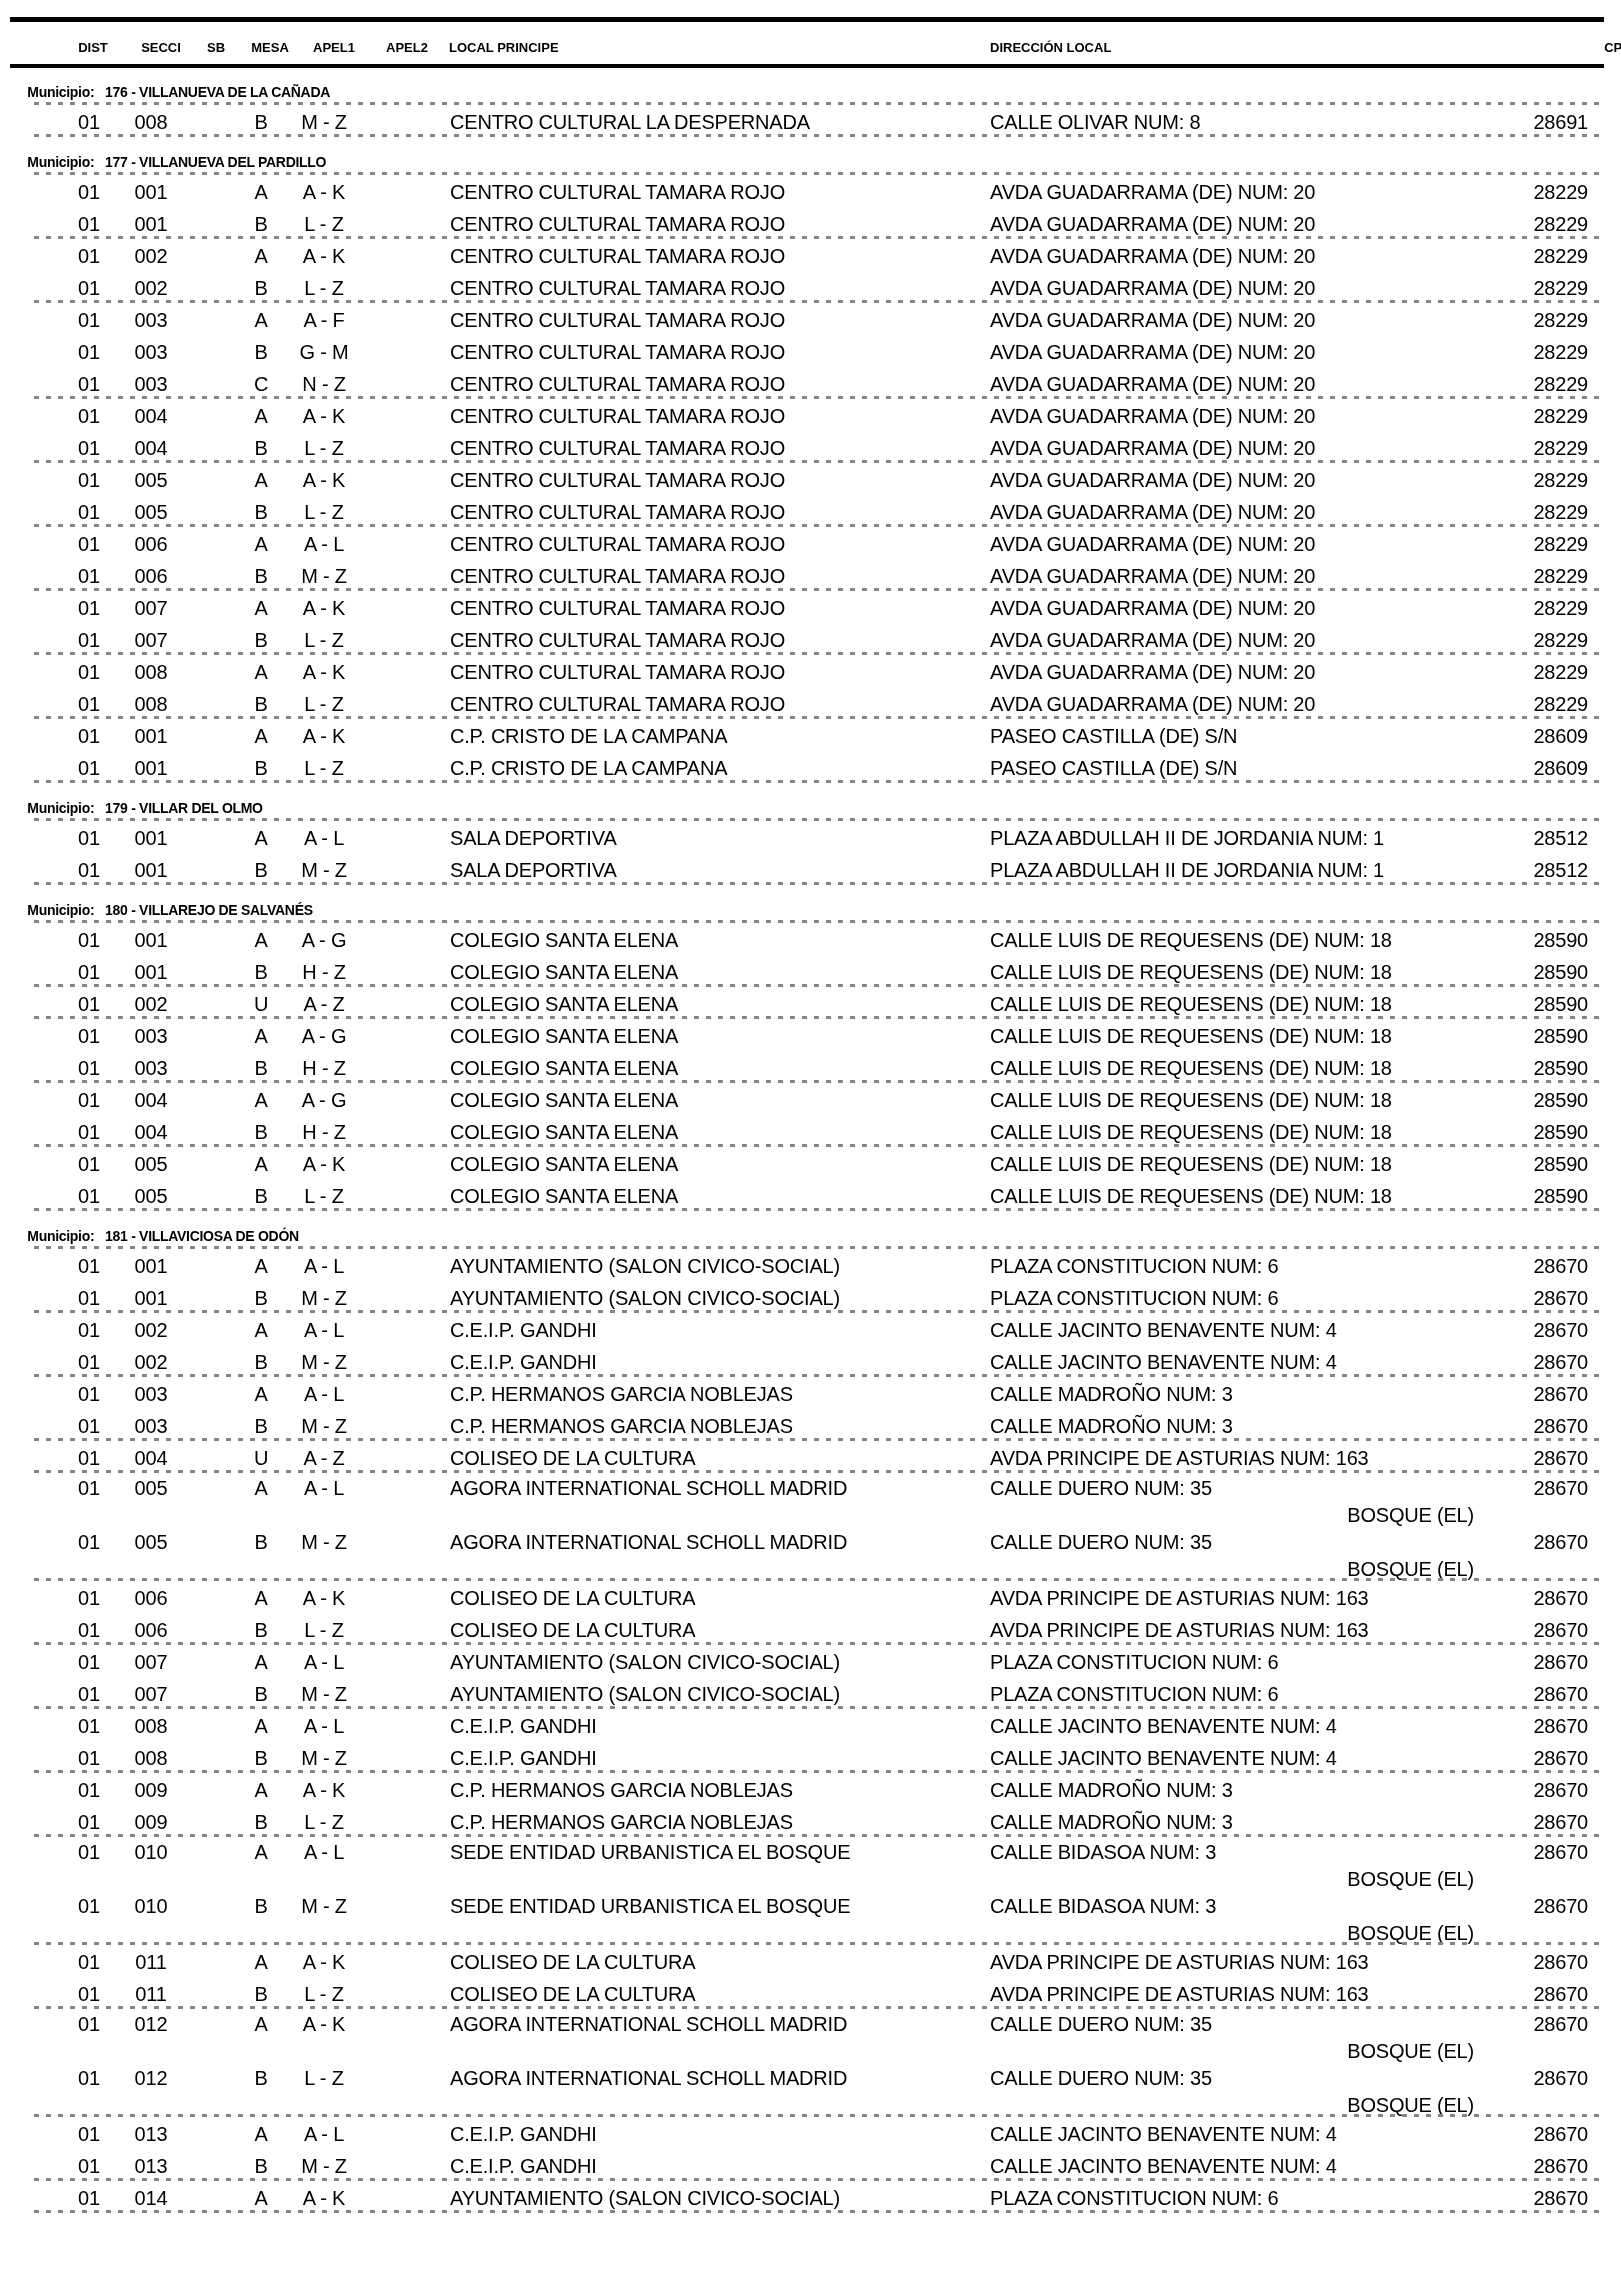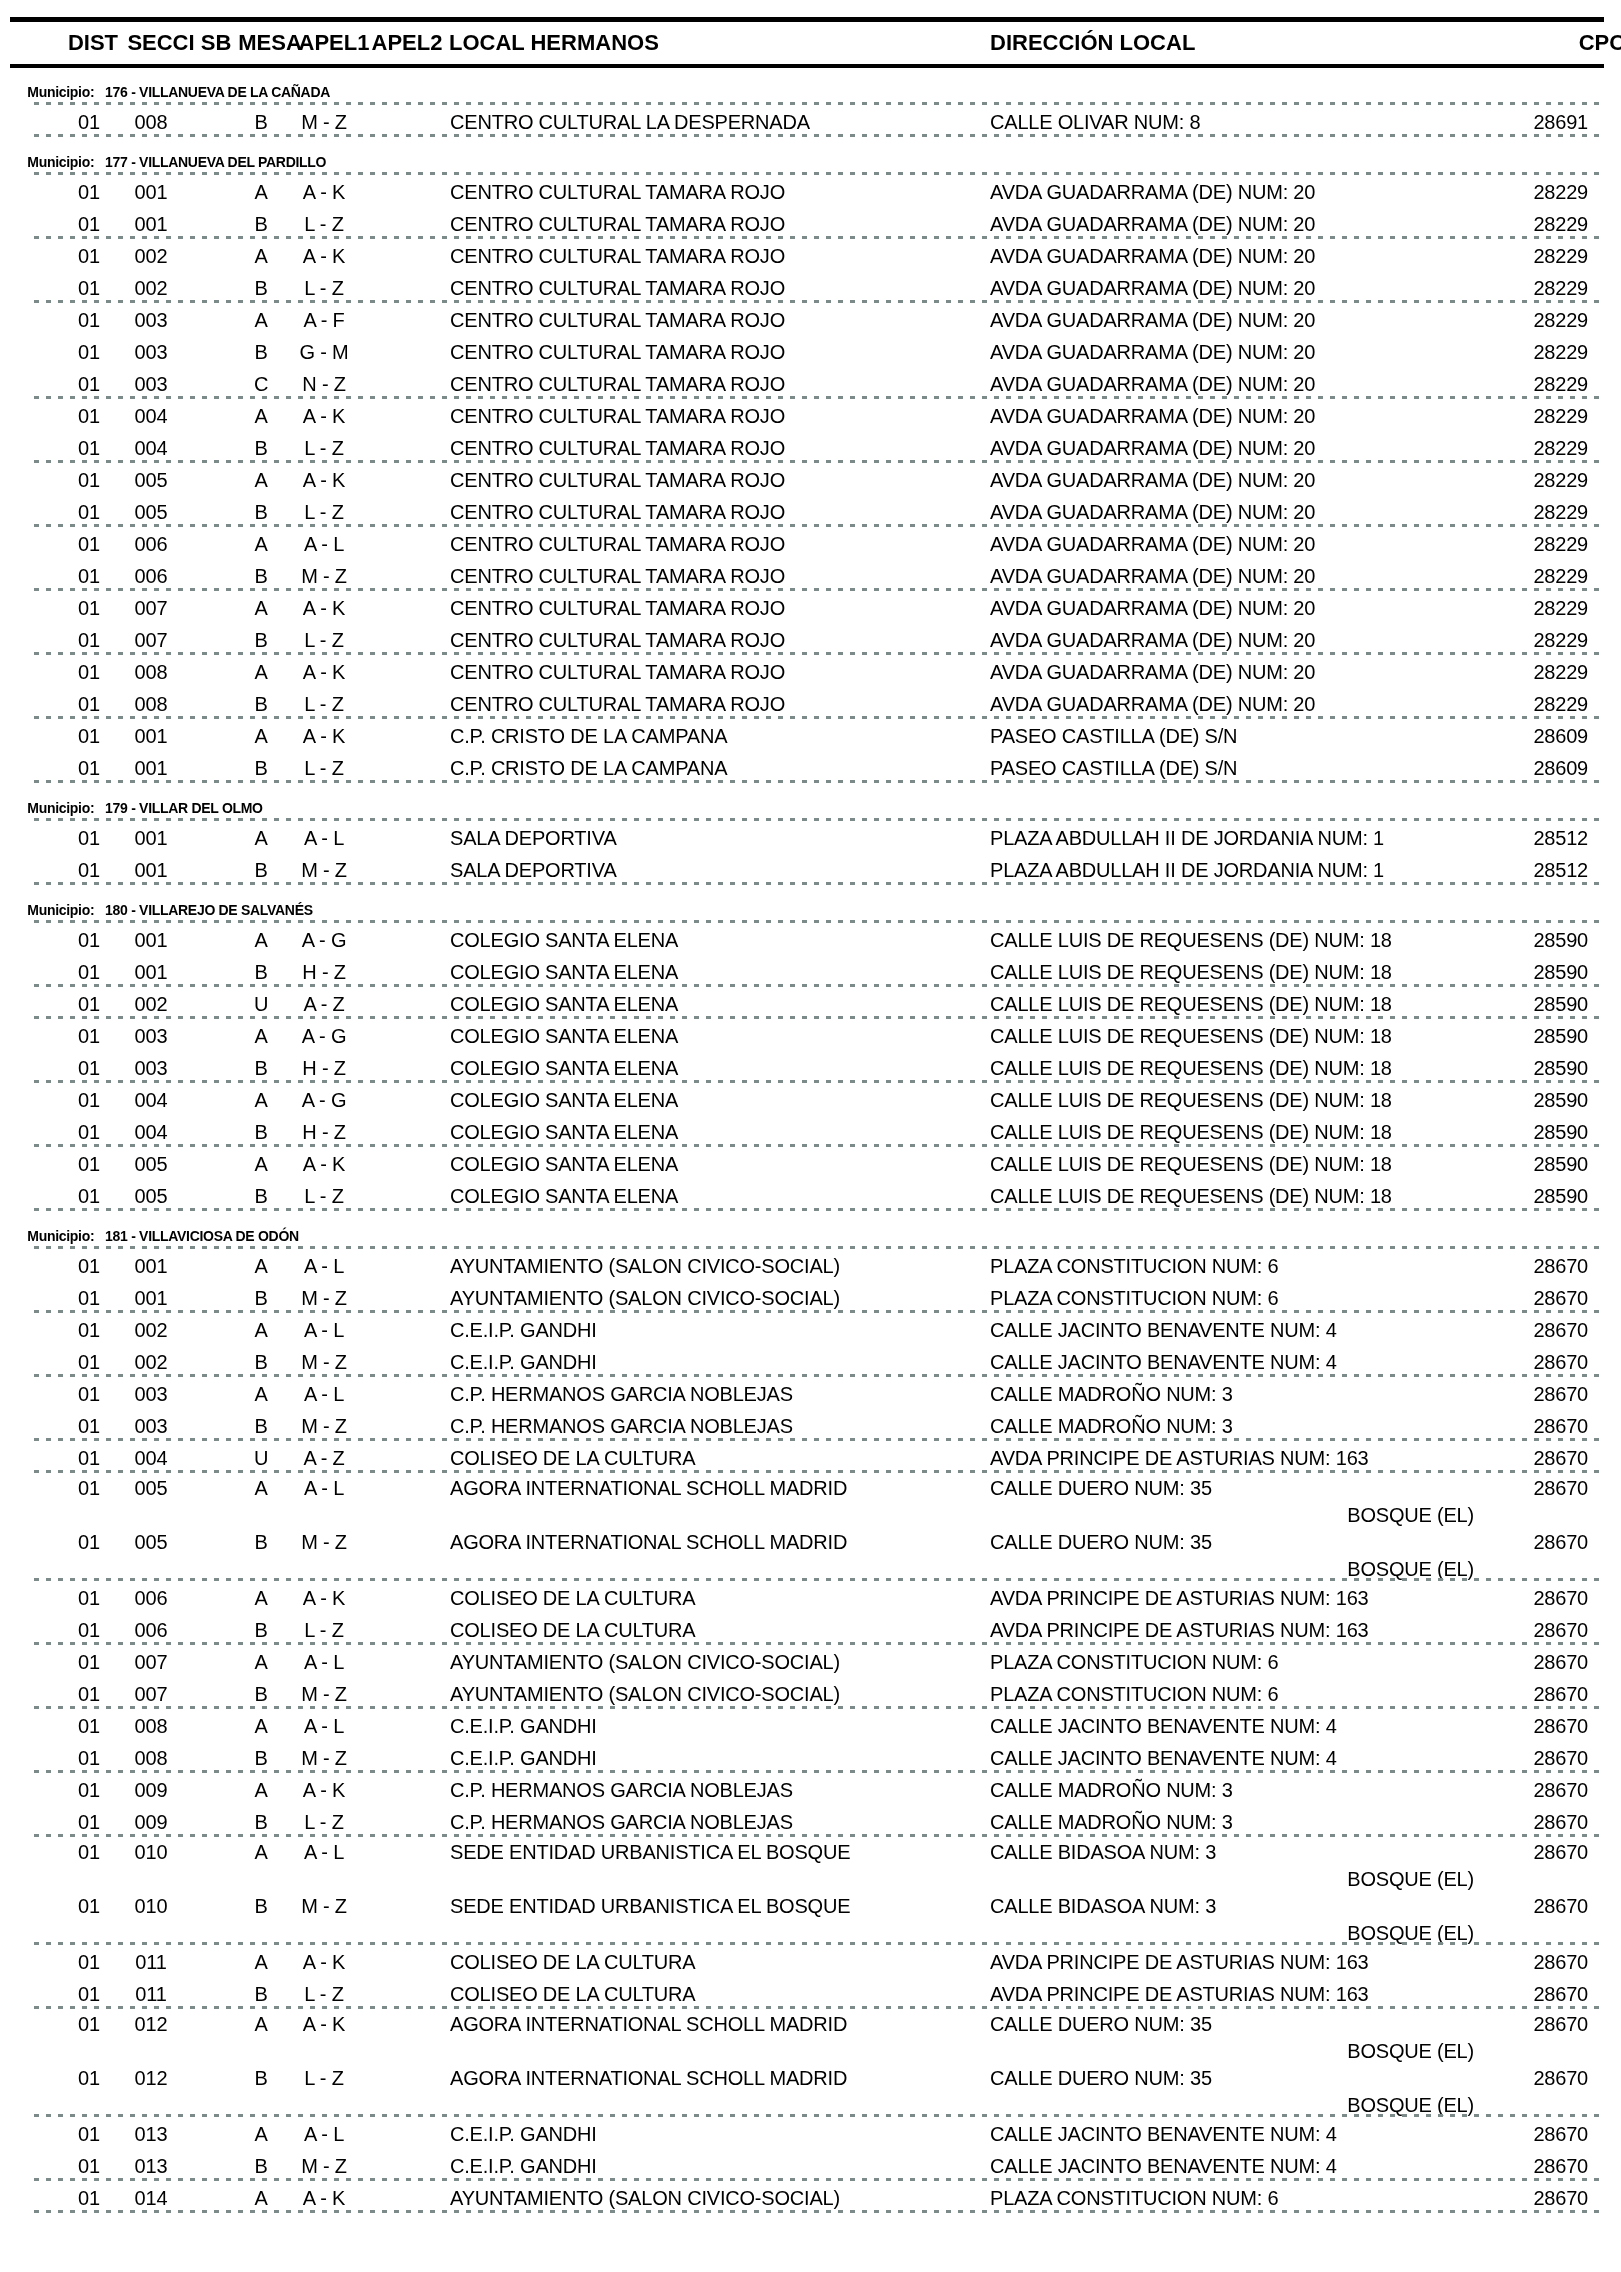--- a/index.html
+++ b/index.html
@@ -5,21 +5,21 @@
   html,body{margin:0;padding:0;}
   body{
     width:1622px;height:2273px;
     background:#ffffff;color:#000000;
     font-family:"Liberation Sans","DejaVu Sans",sans-serif;
     overflow:hidden;position:relative;
   }
   .rules-wrap{position:absolute;left:10px;top:17px;width:1594px;}
   .rule{height:4.7px;background:#000;}
   .header-row{position:relative;height:42px;}
-  .hcell{position:absolute;bottom:9.4px;font-size:22px;font-weight:bold;line-height:1;white-space:nowrap;}
+  .hcell{position:absolute;bottom:9.4px;font-size:13px;font-weight:bold;line-height:1;white-space:nowrap;}
   .h-dist{left:36px;width:94px;text-align:center;}
   .h-secci{left:104px;width:94px;text-align:center;}
   .h-sb{left:159px;width:94px;text-align:center;}
   .h-mesa{left:213px;width:94px;text-align:center;}
   .h-apel1{left:277px;width:94px;text-align:center;}
   .h-apel2{left:350px;width:94px;text-align:center;}
   .h-local{left:439px;text-align:left;}
   .h-dir{left:980px;text-align:left;}
   .h-cpos{left:1497px;width:134px;text-align:right;margin-top:20px;}
 
@@ -56,21 +56,21 @@
 
 <div class="rules-wrap">
   <div class="rule"></div>
   <div class="header-row">
     <div class="hcell h-dist">DIST</div>
     <div class="hcell h-secci">SECCI</div>
     <div class="hcell h-sb">SB</div>
     <div class="hcell h-mesa">MESA</div>
     <div class="hcell h-apel1">APEL1</div>
     <div class="hcell h-apel2">APEL2</div>
-    <div class="hcell h-local">LOCAL HERMANOS</div>
+    <div class="hcell h-local">LOCAL PRINCIPE</div>
     <div class="hcell h-dir">DIRECCIÓN LOCAL</div>
     <div class="hcell h-cpos">CPOS</div>
   </div>
   <div class="rule"></div>
 </div>
 
 <div class="content">
     <div class="mhead first">
     <div class="mtitle">
       <span>Municipio:</span><span class="sep"></span><span>176 - VILLANUEVA DE LA CAÑADA</span>

